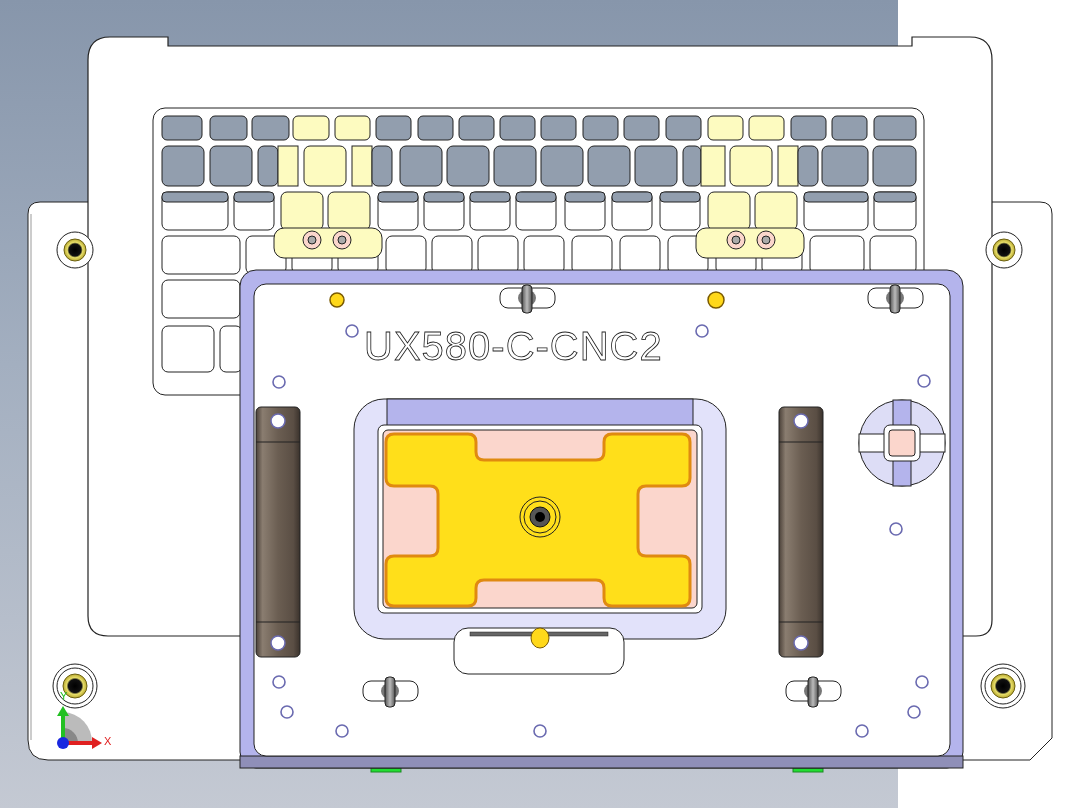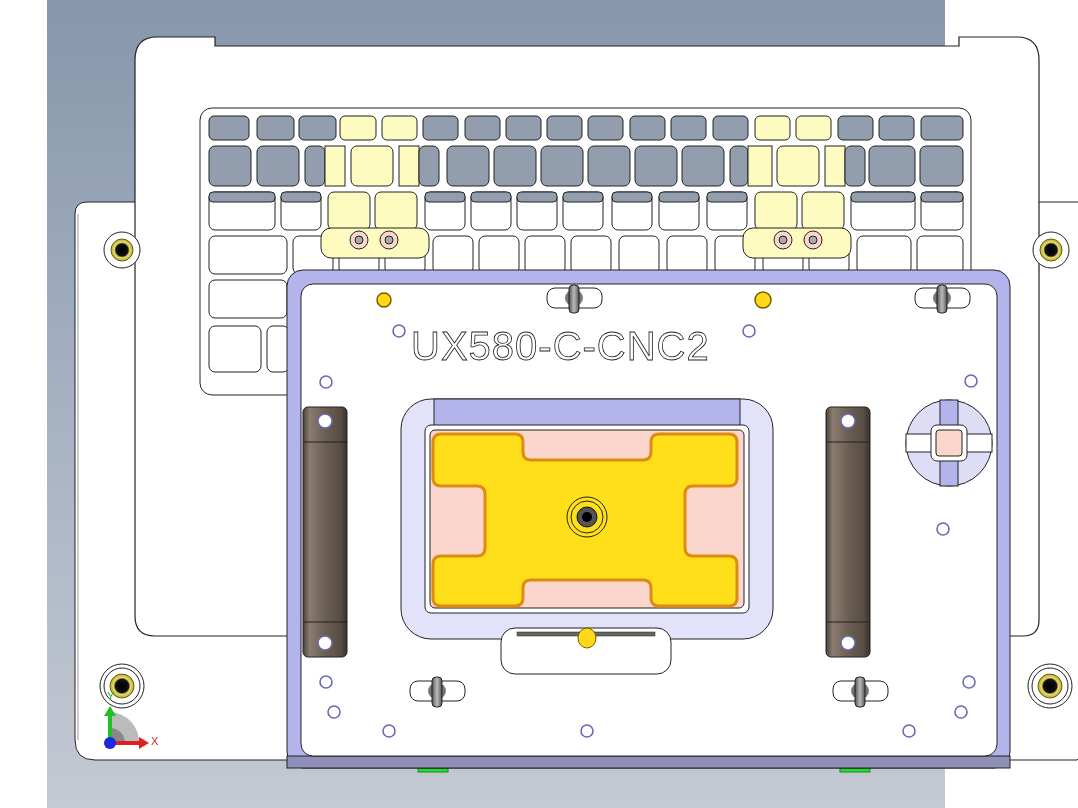--- a/index.html
+++ b/index.html
@@ -1,18 +1,18 @@
 <!DOCTYPE html>
 <html><head>
 <meta charset="utf-8">
 <style>
   html, body { margin:0; padding:0; }
   body { width:1078px; height:808px; overflow:hidden; font-family:"Liberation Sans", sans-serif; }
   #viewport { position:relative; width:898px; height:808px;
-    background: linear-gradient(180deg, #8796ab 0%, #a3afc0 45%, #c4c9d3 100%); margin-left: 47px; }
+    background: linear-gradient(180deg, #8796ab 0%, #a3afc0 45%, #c4c9d3 100%); }
   svg { position:absolute; left:0; top:0; }
   .engrave { font-family:"Liberation Sans", sans-serif; font-size:40px; fill:#fff; stroke:#222; stroke-width:0.8; letter-spacing:1px; }
   .axis-label { font-family:"Liberation Sans", sans-serif; font-size:11px; }
 </style>
 </head>
 <body>
 
 <div id="viewport">
 <svg width="1078" height="808" viewBox="0 0 1078 808" xmlns="http://www.w3.org/2000/svg">
   <defs>

